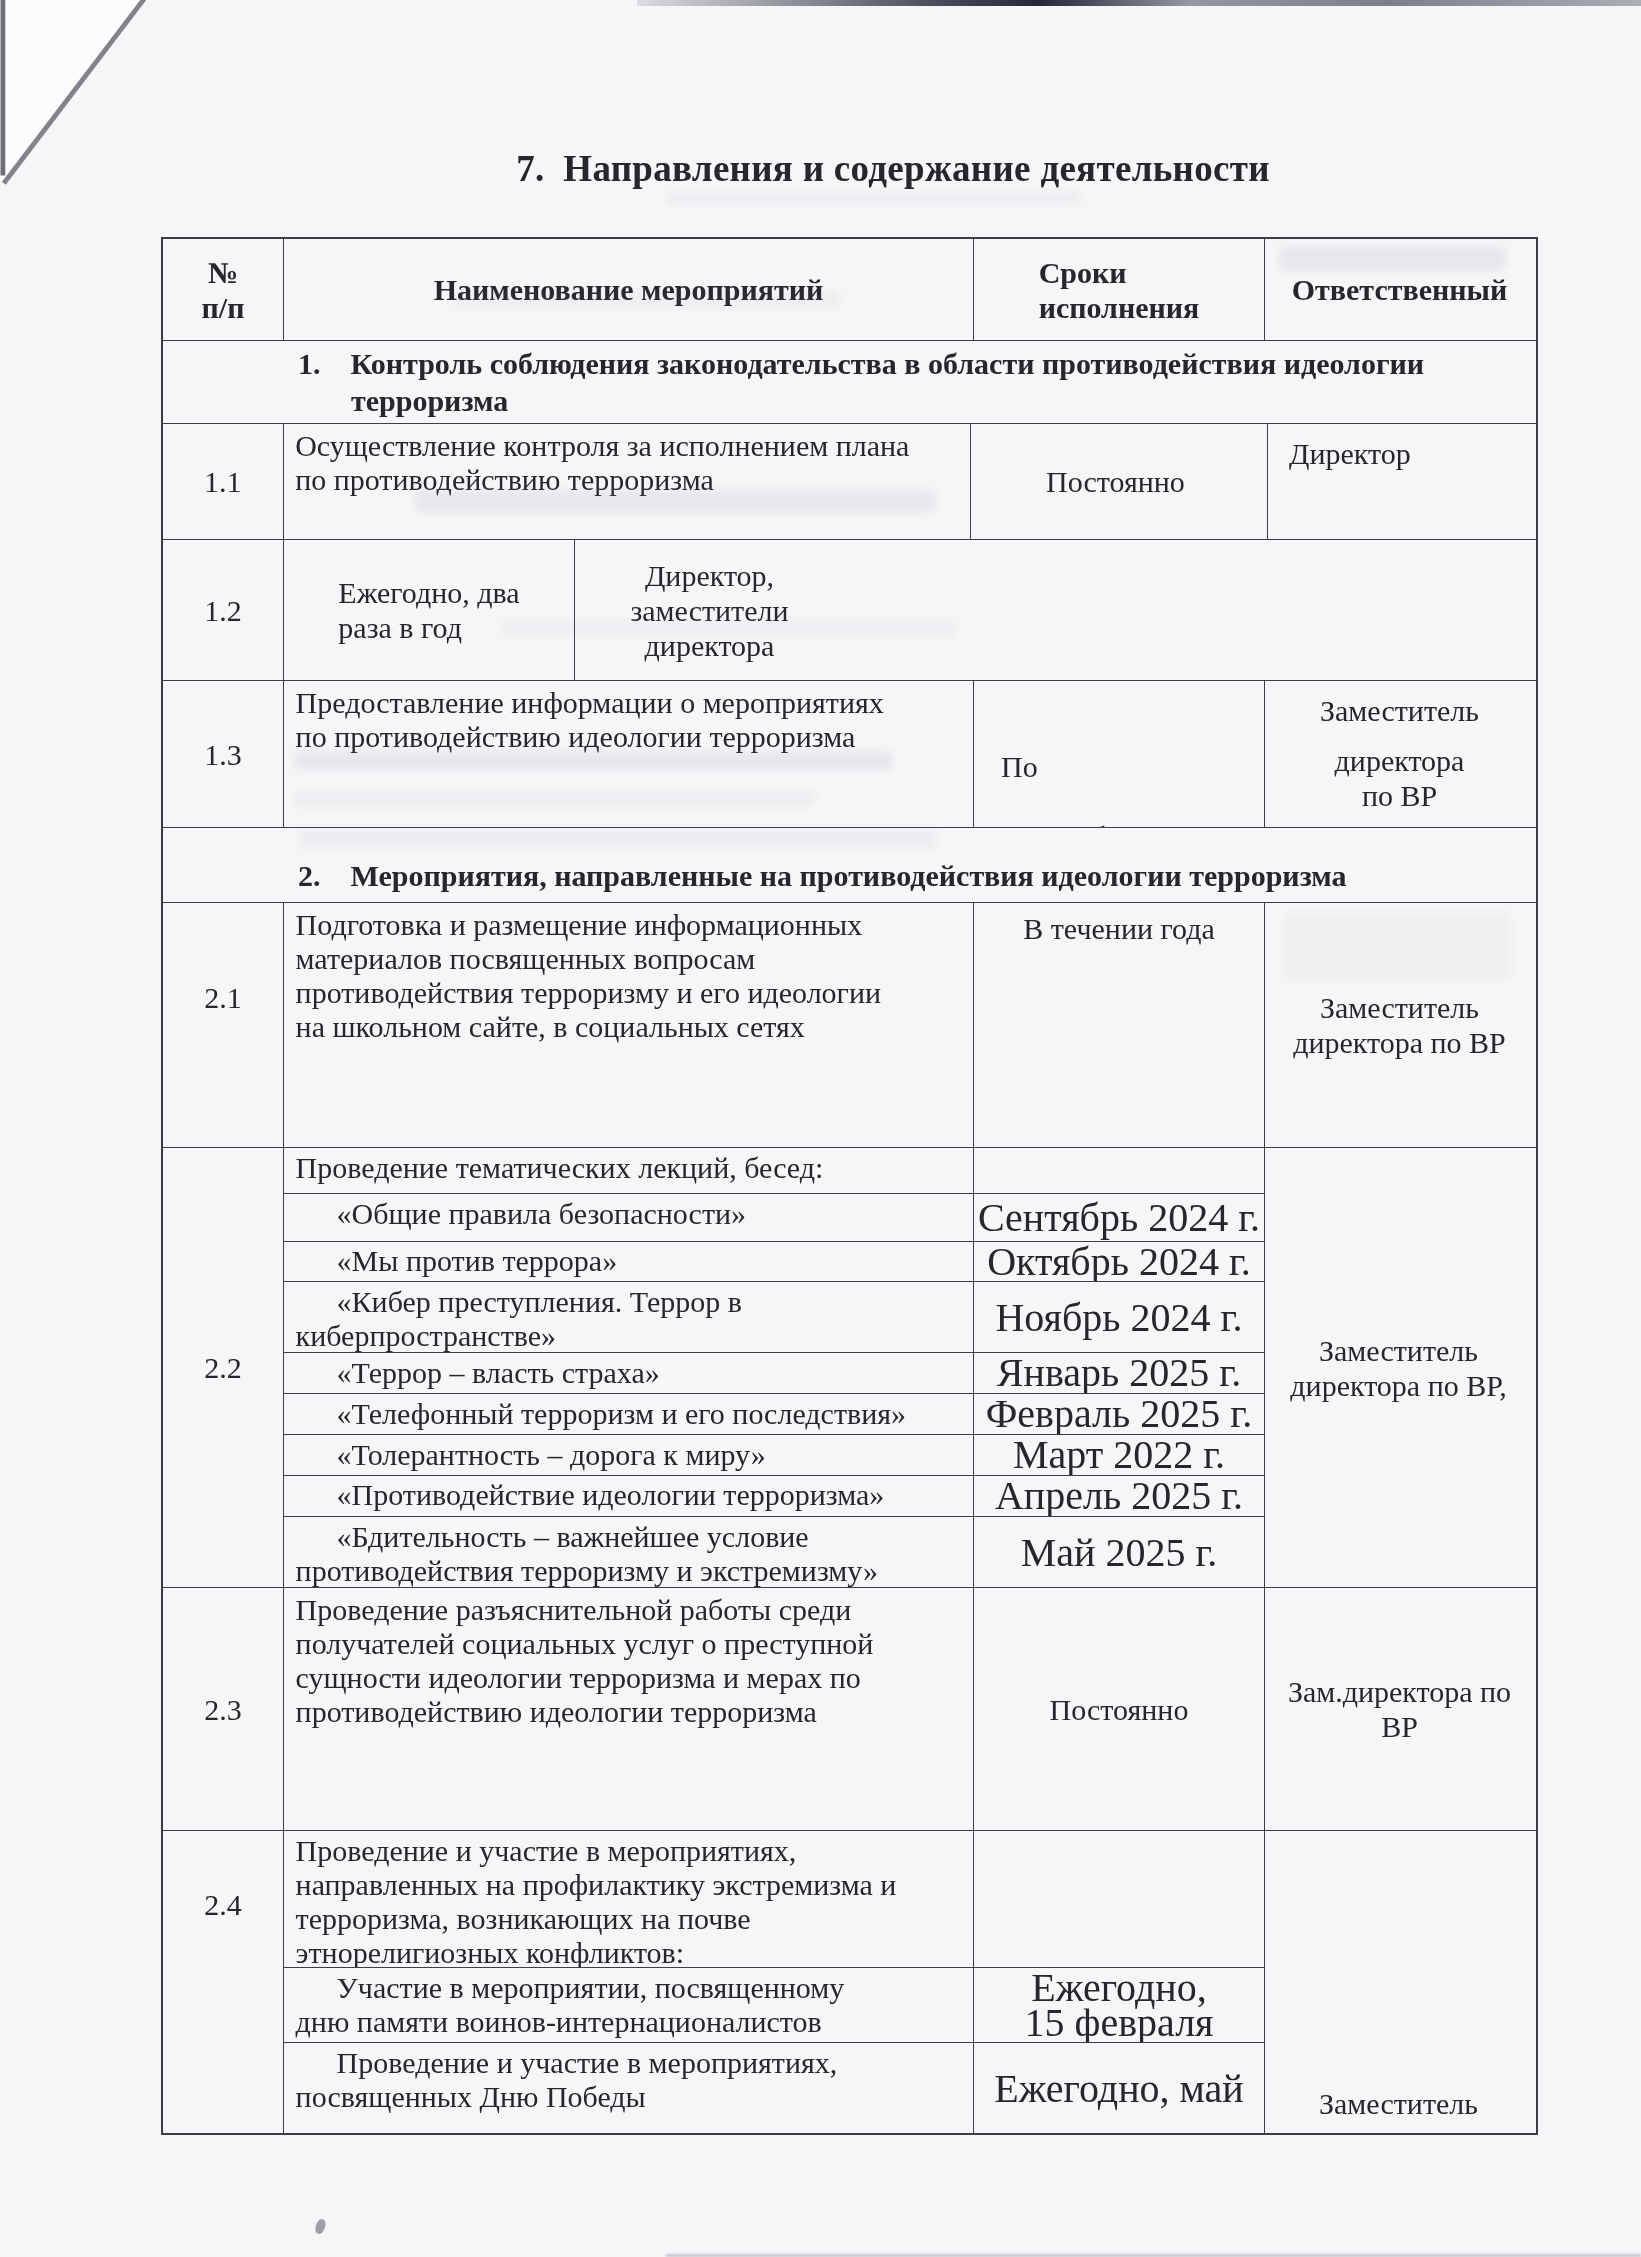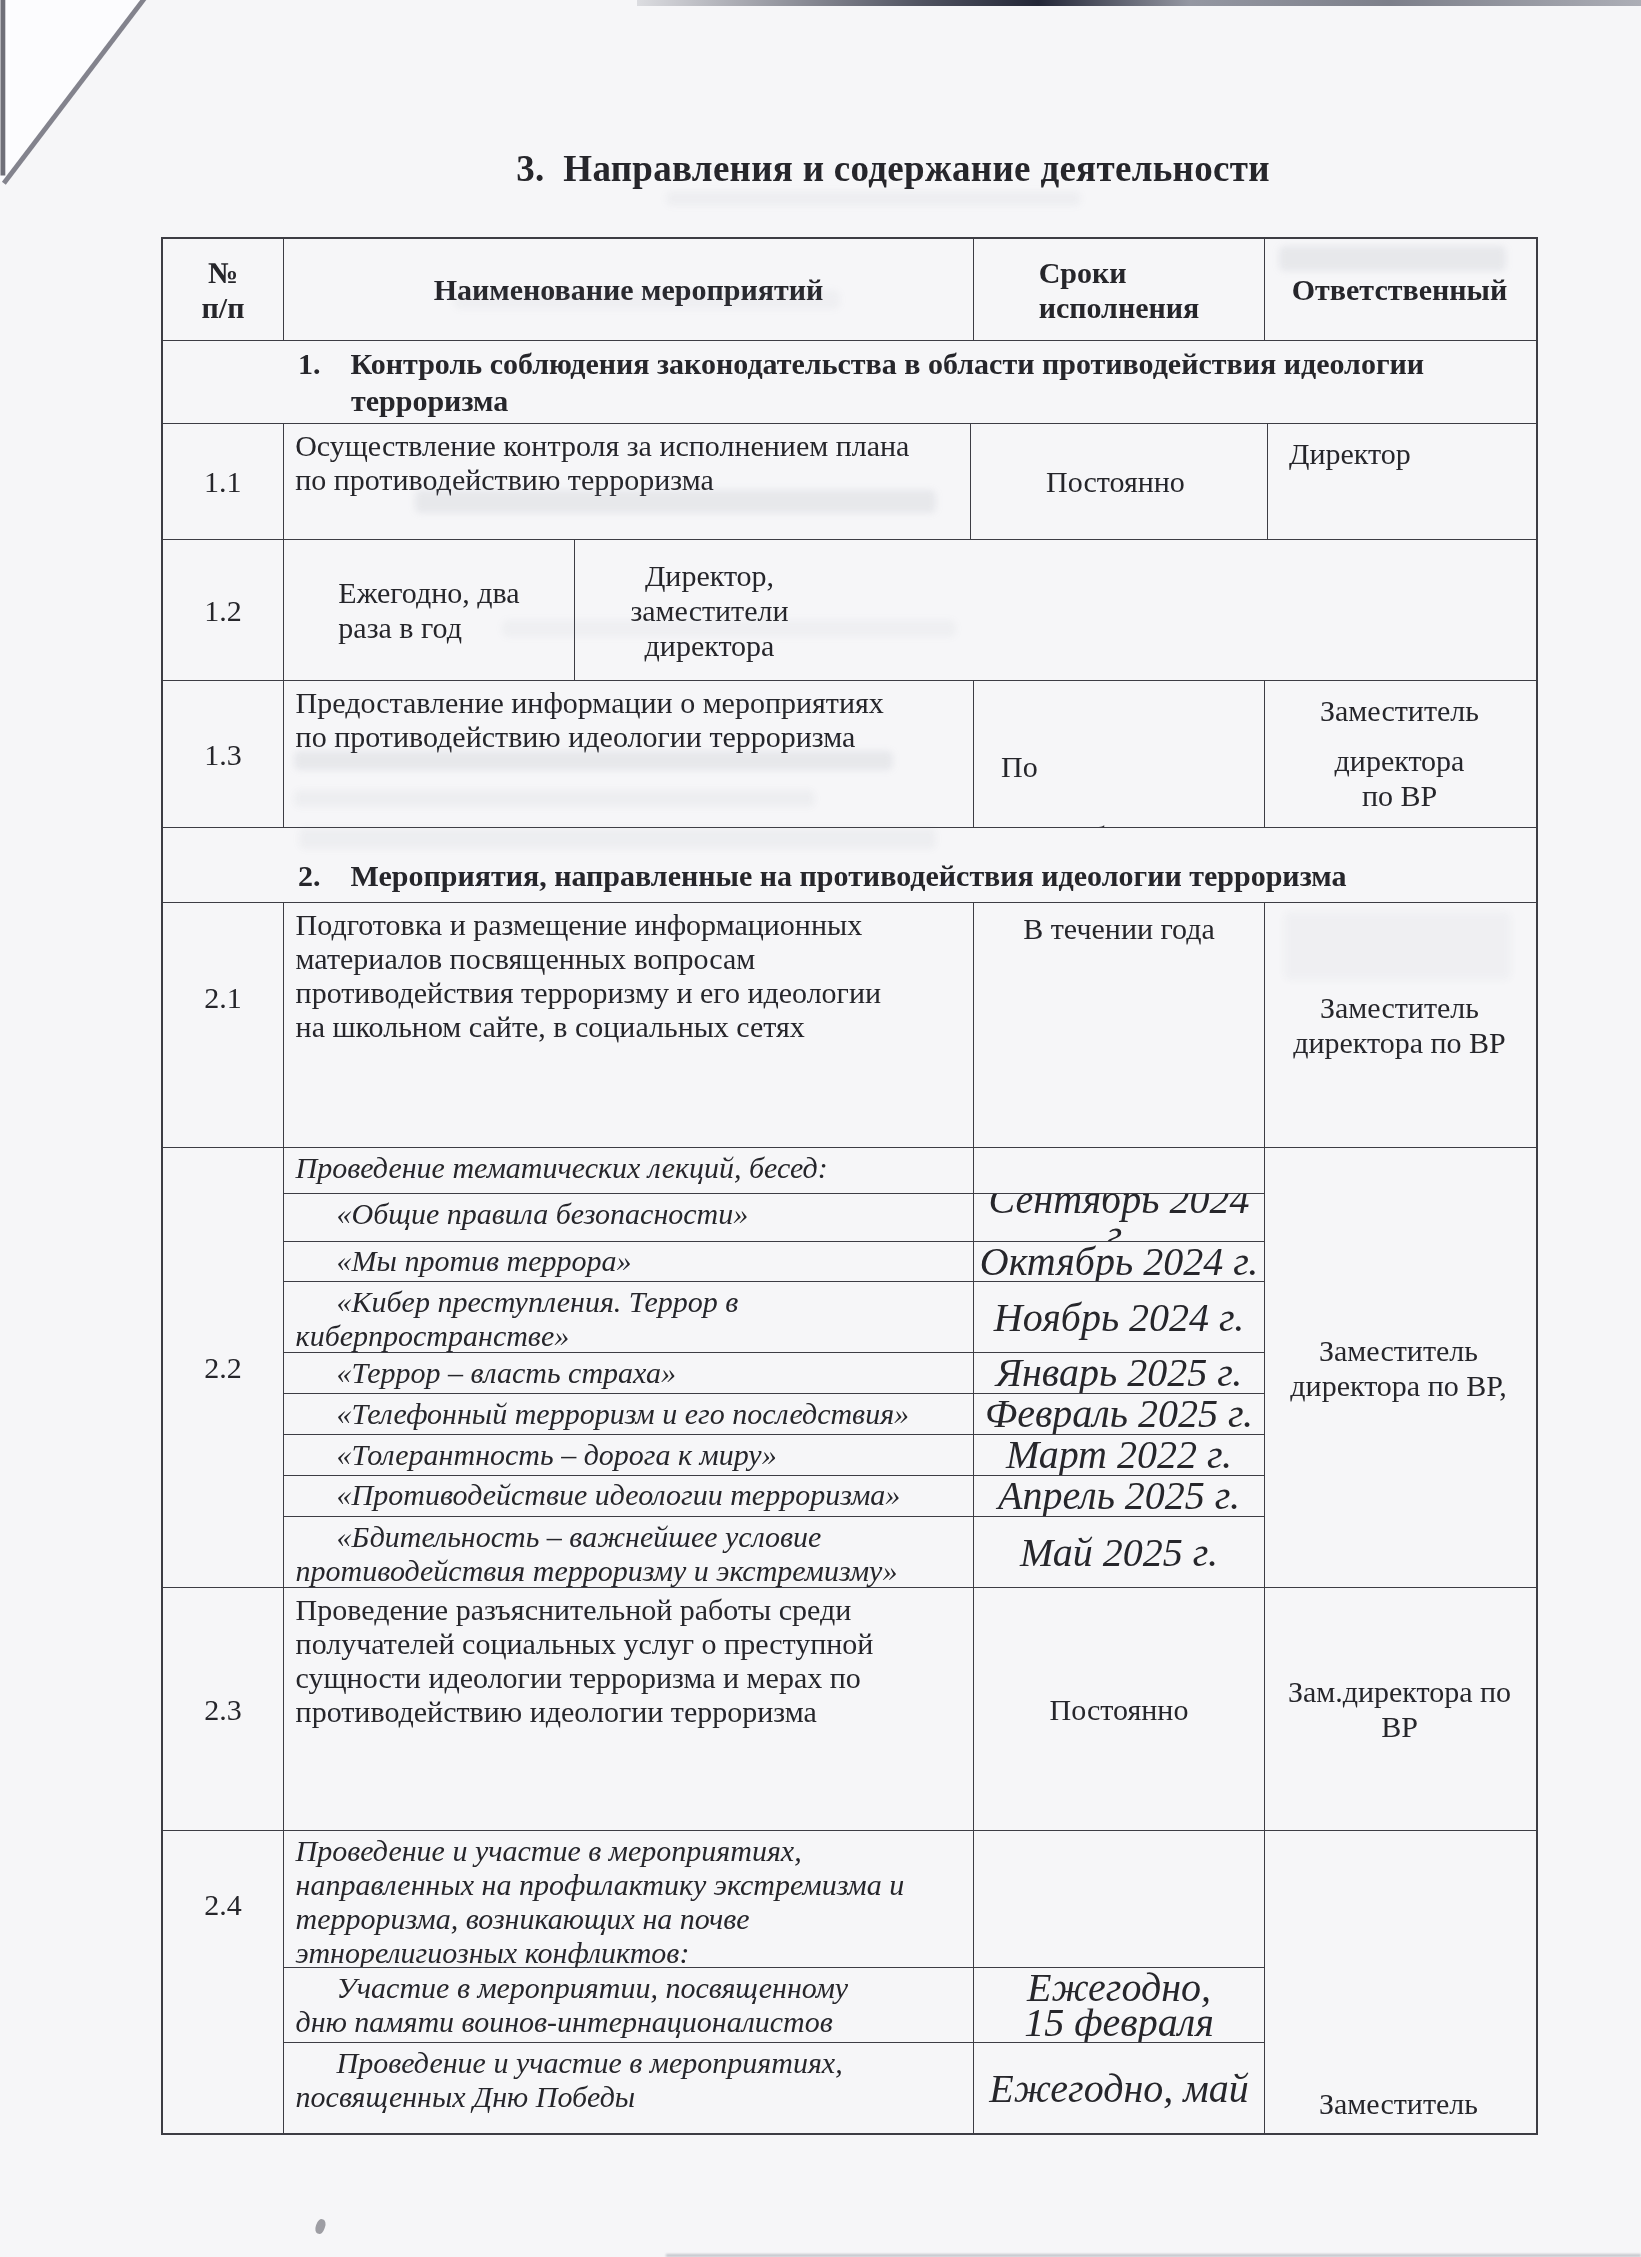--- a/index.html
+++ b/index.html
@@ -41,41 +41,41 @@
   .c3-top{align-items:flex-start;padding-top:7.7px;}
   .c4-topleft{justify-content:flex-start;align-items:flex-start;text-align:left;padding:11.6px 5.8px 0 21px;margin-left:7px;}
   .c4-top13{justify-content:flex-start;padding-top:11.6px;}
   .c4-top13 .gap{margin-top:15.4px;}
   .c4-bottom{justify-content:flex-end;padding-bottom:11.6px;}
   .c3-13{display:block;text-align:left;padding-top:33px;}
   .c3-13 .t13a{padding-left:27px;}
   .c3-13 .t13b{padding-left:75px;}
   
   .mid{width:980px;display:flex;flex-direction:column;box-sizing:border-box;}
-  .subrow{display:flex;border-bottom:1.9px solid #3d3d44;box-sizing:border-box;overflow:hidden;font-style:italic;}
+  .subrow{display:flex;border-bottom:1.9px solid #3d3d44;box-sizing:border-box;overflow:hidden;}
   .subrow:last-child{border-bottom:none;}
   .sn{width:690px;border-right:1.9px solid #3d3d44;box-sizing:border-box;
     padding:2.9px 7.7px 1.9px 11.6px;white-space:pre-line;font-size:30px;line-height:34px;text-indent:41px;}
   .sn.intro{text-indent:0;}
   .st{width:290px;box-sizing:border-box;display:flex;align-items:center;justify-content:center;
     text-align:center;white-space:pre-line;font-size:40px;line-height:35px;}
 </style>
 </head>
 <body>
 
 <div class="page">
 
   <div class="top-strip"></div>
   <svg class="corner-fold" viewBox="0 0 170 200" xmlns="http://www.w3.org/2000/svg">
     <polygon points="0,0 150,0 4,188 0,188" fill="#fcfcfe"></polygon>
     <line x1="150" y1="-2" x2="4" y2="190" stroke="#83838d" stroke-width="5"></line>
     <line x1="3" y1="0" x2="3" y2="182" stroke="#6f6f78" stroke-width="5"></line>
   </svg>
 
-  <div class="title">3. Направления и содержание деятельности</div>
+  <div class="title">7. Направления и содержание деятельности</div>
 
   <div class="tbl">
 
     <div class="row" style="height:102px">
       <div class="cell c1 hdr">№
 п/п</div>
       <div class="cell c2 hdr hdrflex">Наименование мероприятий</div>
       <div class="cell c3 hdr">Сроки
 исполнения</div>
       <div class="cell c4 hdr">Ответственный</div>

